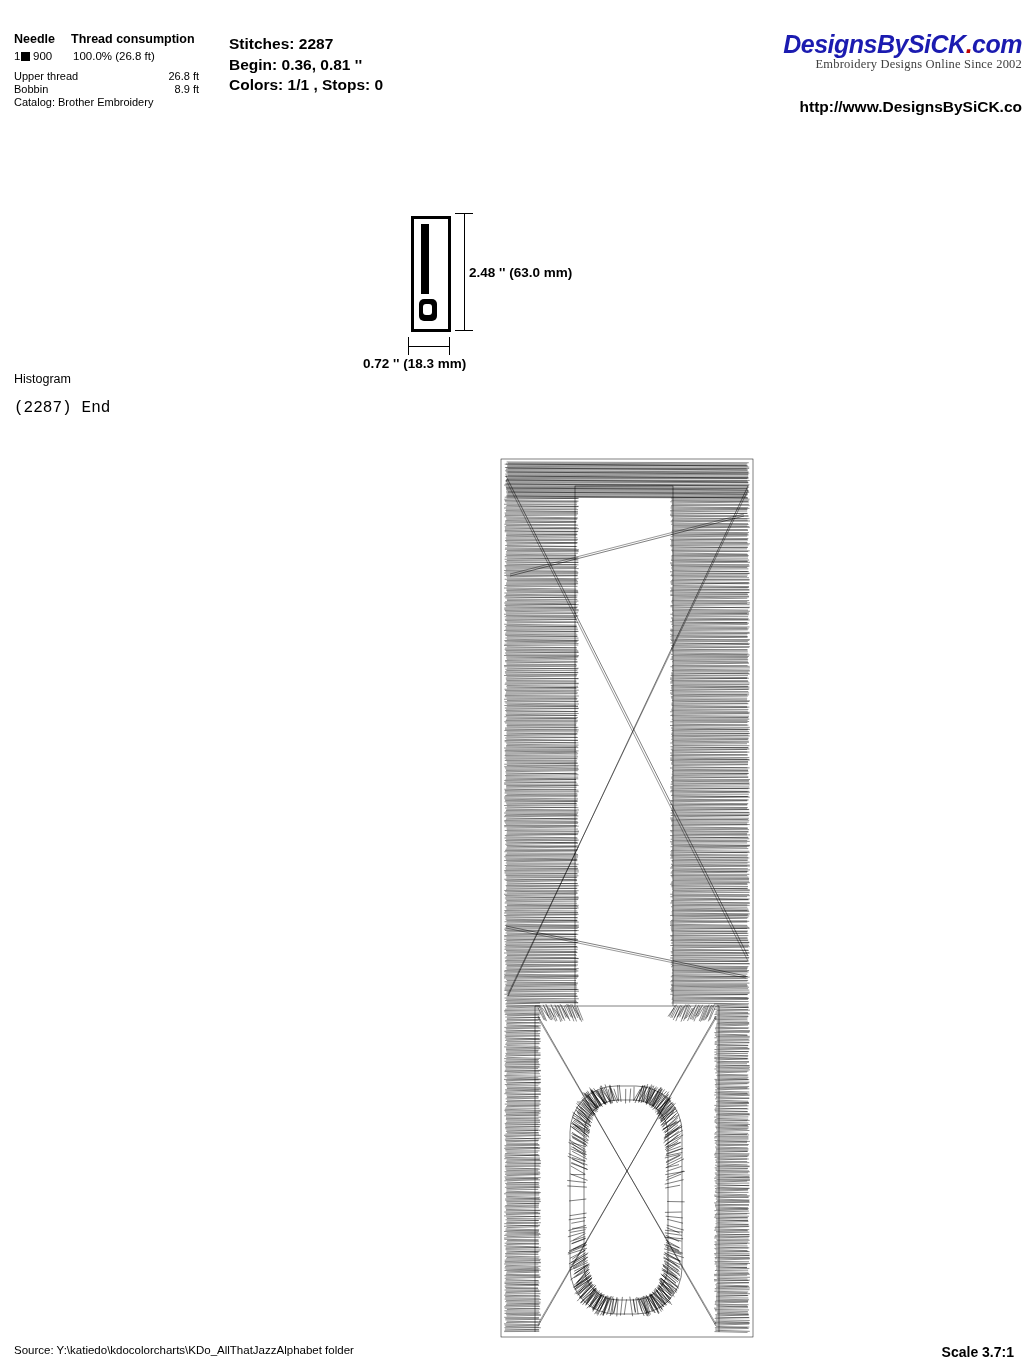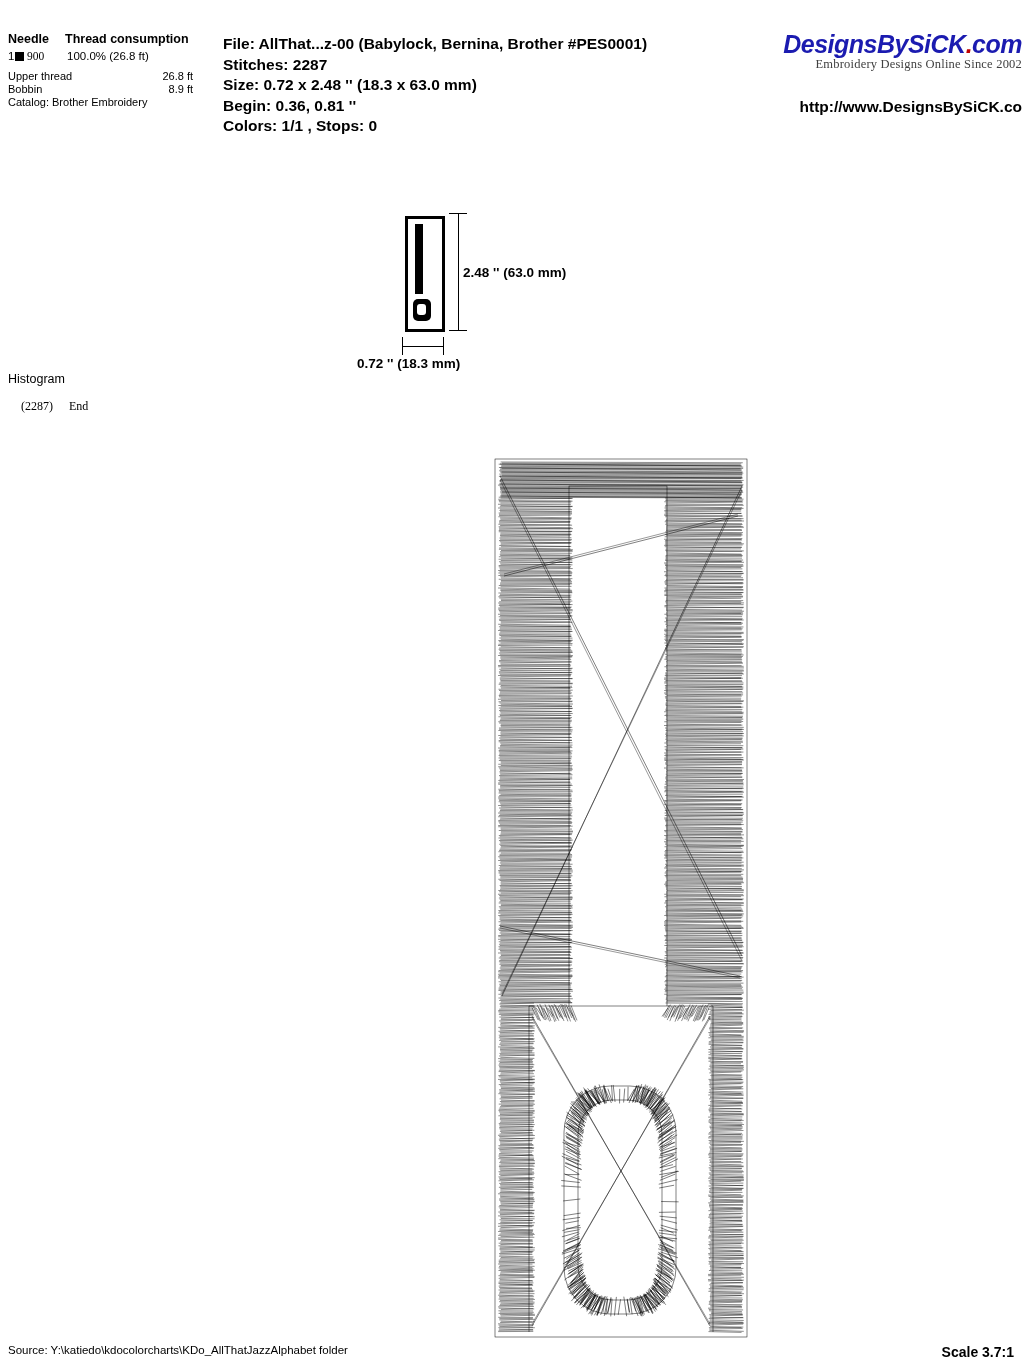--- a/index.html
+++ b/index.html
@@ -4,31 +4,31 @@
 <style>
   html, body { margin:0; padding:0; }
   body {
     width:1024px; height:1370px;
     background:#ffffff;
     font-family:"Liberation Sans", sans-serif;
     color:#000000;
     position:relative;
     overflow:hidden;
   }
-  .abs { position:absolute; }
+  .abs { position:absolute;margin-left:6px; }
 
   
   #needle-table { left:8px; top:32px; width:210px; }
   #needle-table .hdr { font-size:12.5px; font-weight:bold; display:flex; }
   #needle-table .hdr .c1 { width:57px; }
   #needle-table .hdr .c2 { }
   .needle-row { font-size:11.5px; display:flex; align-items:center; margin-top:4px; }
   .needle-row .num { width:7px; }
   .needle-row .swatch { width:9px; height:9px; background:#000; display:inline-block; margin-right:3px; }
-  .needle-row .code { width:40px;font-family:Liberation Serif, serif; }
+  .needle-row .code { width:40px; }
   .needle-row .pct { }
   .thread-lines { margin-top:8px; font-size:11px; line-height:12.5px; width:185px; }
   .thread-lines .line { display:flex; justify-content:space-between; }
   .catalog { font-size:11px; margin-top:1px; }
 
   
   #file-info { left:223px; top:34px; font-size:15.5px; font-weight:bold; line-height:20.5px; white-space:nowrap; }
 
   
   #logo-block { right:2px; top:30px; width:310px; text-align:right; }
@@ -47,21 +47,21 @@
   .dim-v-tick-top { position:absolute; left:44px; top:-3px; width:18px; height:1px; background:#000; }
   .dim-v-tick-bot { position:absolute; left:44px; top:114px; width:18px; height:1px; background:#000; }
   #dim-v-label { position:absolute; left:58px; top:49px; font-size:13.5px; font-weight:bold; white-space:nowrap; }
   .dim-h-line { position:absolute; left:-3px; top:130px; width:42px; height:1px; background:#000; }
   .dim-h-tick-l { position:absolute; left:-3px; top:121px; width:1px; height:18px; background:#000; }
   .dim-h-tick-r { position:absolute; left:38px; top:121px; width:1px; height:18px; background:#000; }
   #dim-h-label { position:absolute; left:-48px; top:140px; font-size:13.5px; font-weight:bold; white-space:nowrap; }
 
   
   #histogram { left:8px; top:372px; font-size:12.5px; }
-  #histogram .hist-row { margin-top:13px; font-family:Liberation Serif, serif; font-size:12px;text-align:center; }
+  #histogram .hist-row { margin-top:13px; font-family:Liberation Mono, monospace; font-size:16px; }
   #histogram .hist-row .count { display:inline-block; width:58px; }
 
   
   #stitch-plot { left:492px; top:456px; width:258px; height:884px; }
   #stitch-plot svg { display:block; }
 
   
   #source { left:8px; bottom:14px; font-size:11.5px; }
   #scale { right:10px; bottom:10px; font-size:14px; font-weight:bold; }
 </style>
@@ -86,23 +86,21 @@
     </div>
     <div class="line">
       <span>Bobbin</span>
       <span>8.9 ft</span>
     </div>
   </div>
   <div class="catalog">Catalog: Brother Embroidery</div>
 </div>
 
 <div class="abs" id="file-info">
-  <div>File: AllThat...z-00  (Babylock, Bernina, Brother #PES0001)</div>
   <div>Stitches: 2287</div>
-  <div>Size: 0.72 x 2.48 '' (18.3 x 63.0 mm)</div>
   <div>Begin: 0.36, 0.81 ''</div>
   <div>Colors: 1/1 , Stops: 0</div>
 </div>
 
 <div class="abs" id="logo-block">
   <div id="logo-title">
     <span>DesignsBySiCK</span><span class="dot">.</span><span>com</span>
   </div>
   <div id="logo-sub">Embroidery Designs Online Since 2002</div>
   <div id="logo-url">http://www.DesignsBySiCK.co</div>

